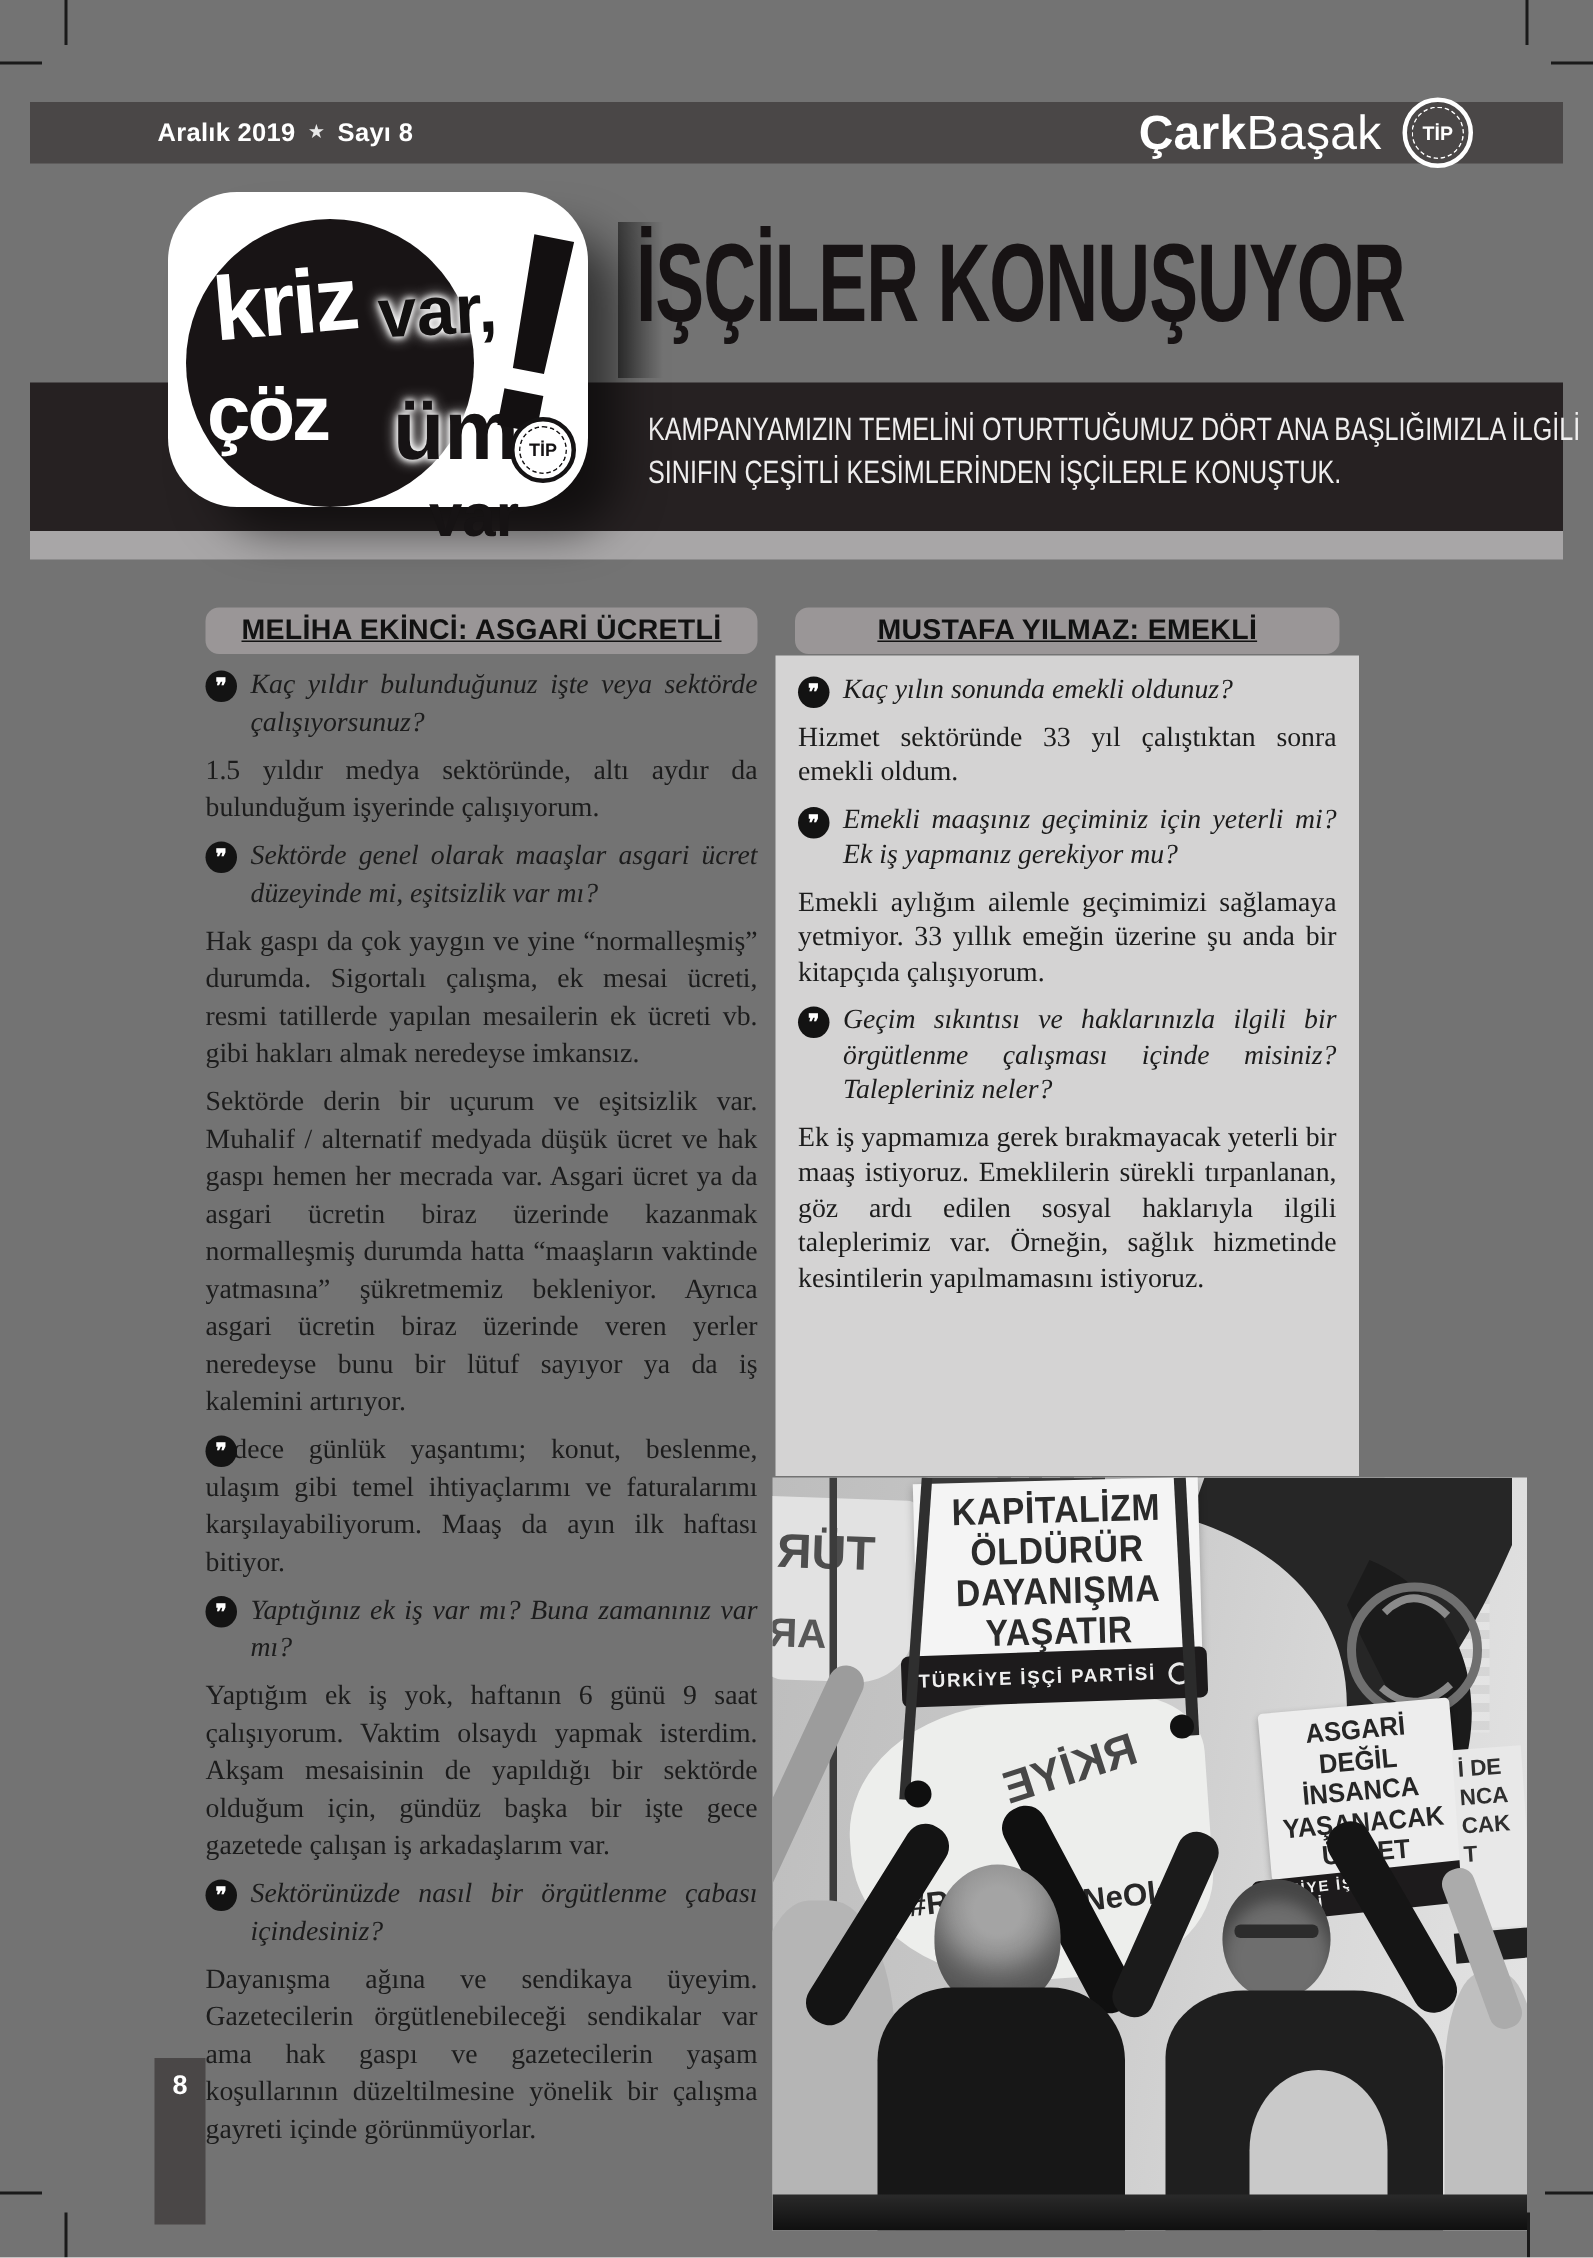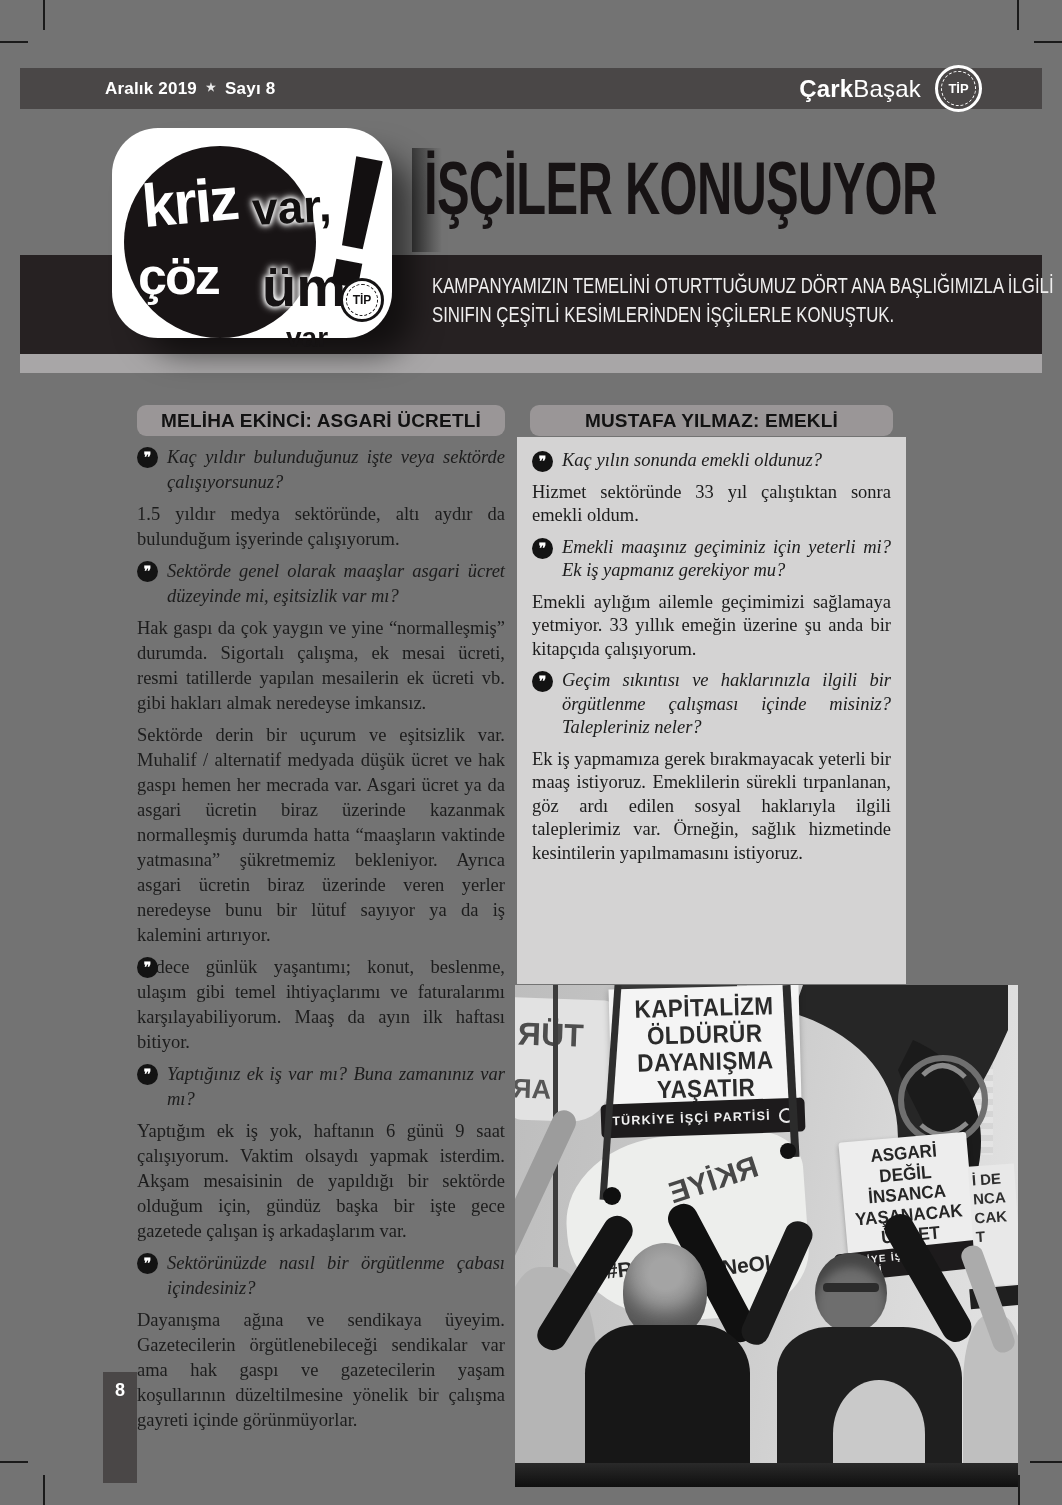--- a/index.html
+++ b/index.html
@@ -9,21 +9,21 @@
 
   
   .crop { position:absolute; background:#1a1a1a; }
 
   
   .topbar { position:absolute; left:20px; top:68px; width:1022px; height:41px; background:#4a4747;
             display:flex; align-items:center; padding:0 60px 0 85px; color:#fff; }
   .topbar-left { display:flex; align-items:center; gap:9px; font-size:17px; font-weight:bold; letter-spacing:.2px; }
   .star { font-size:11px; position:relative; top:-1px; color:#e8e8e8; }
   .brand { margin-left:auto; display:flex; align-items:center; }
-  .brand-text { font-size:24px; letter-spacing:.2px; }
+  .brand-text { font-size:32px; letter-spacing:.2px; }
   .brand-text .b { font-weight:bold; }
   .tip-emblem { width:47px; height:47px; border:3px solid #fff; border-radius:50%; margin-left:14px;
                 display:flex; align-items:center; justify-content:center; outline:1px dashed #fff; outline-offset:-7px;
                 font-size:13px; font-weight:bold; flex:0 0 auto; }
 
   
   .band { position:absolute; left:20px; top:255px; width:1022px; height:99px; background:#262122; }
   .graybar { position:absolute; left:20px; top:354px; width:1022px; height:19px; background:#a8a6a7; }
   .title-shadow { position:absolute; left:412px; top:148px; width:30px; height:104px;
                   background:linear-gradient(to right, rgba(0,0,0,.5), rgba(0,0,0,0)); }
@@ -36,29 +36,29 @@
   .logo-box { position:absolute; left:112px; top:128px; width:280px; height:210px; background:#fff;
               border-radius:46px; box-shadow:26px 22px 30px -6px rgba(0,0,0,.55); z-index:3; }
   .logo-circle { position:absolute; left:12px; top:18px; width:192px; height:192px; background:#181415; border-radius:50%; }
   .logo-box span { position:absolute; font-weight:800; white-space:nowrap; }
   .lg-kriz { left:30px; top:40px; font-size:60px; color:#fff; transform:rotate(-5deg); letter-spacing:-2px; }
   .lg-var1 { left:140px; top:52px; font-size:46px; color:#121010; transform:rotate(-3deg);
              text-shadow:0 0 4px #fff,0 0 6px #fff,0 0 10px #fff; }
   .lg-coz { left:26px; top:118px; font-size:52px; color:#fff; letter-spacing:-2px; }
   .lg-um  { left:150px; top:126px; font-size:56px; color:#161314;
             text-shadow:0 0 4px #fff,0 0 6px #fff,0 0 10px #fff; }
-  .lg-var2 { left:174px; top:194px; font-size:28px; color:#161314; }
+  .lg-var2 { left:174px; top:194px; font-size:40px; color:#161314; }
   .lg-excl { left:214px; top:-14px; font-size:188px; font-weight:900; color:#131011; transform:rotate(11deg); }
   .logo-tip { position:absolute; left:228px; top:150px; width:44px; height:44px; border:3px solid #151314;
               border-radius:50%; outline:1px dashed #151314; outline-offset:-7px; display:flex;
               align-items:center; justify-content:center; font-size:12px; font-weight:bold; color:#151314; background:#fff; }
 
   
   .badge { background:#9a9697; border-radius:9px; height:31px; line-height:31px; text-align:center;
-           font-size:19px; font-weight:bold; color:#121212; letter-spacing:.2px; position:relative; z-index:2; }
+           font-size:19px; font-weight:bold; color:#121212; letter-spacing:.2px; position:relative; z-index:2;text-decoration:underline; }
   .col-left { position:absolute; left:137px; top:405px; width:368px; }
   .col-right { position:absolute; left:517px; top:405px; width:389px; }
   .col-right .badge { margin:0 13px; }
   .panel { margin-top:1px; background:#d4d3d3; height:547px; padding:12px 15px 0 15px; overflow:hidden; }
 
   .qa { font-family:"Liberation Serif", serif; color:#1c1c1c; text-align:justify; }
   .col-left .qa { font-size:18.5px; line-height:25px; margin-top:7px; }
   .col-left .badge { margin-bottom:9px; }
   .panel .qa { font-size:18.5px; line-height:23.5px; margin-bottom:8px; }
   .q { font-style:italic; position:relative; padding-left:30px; }

